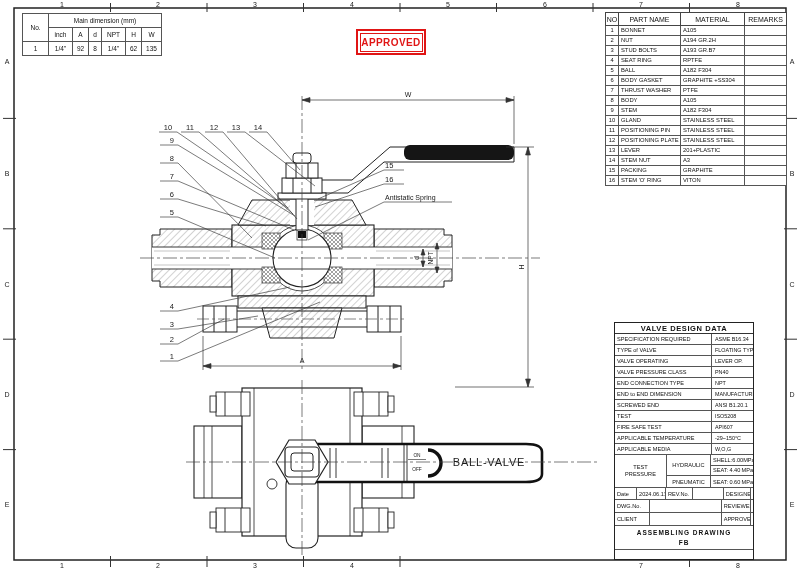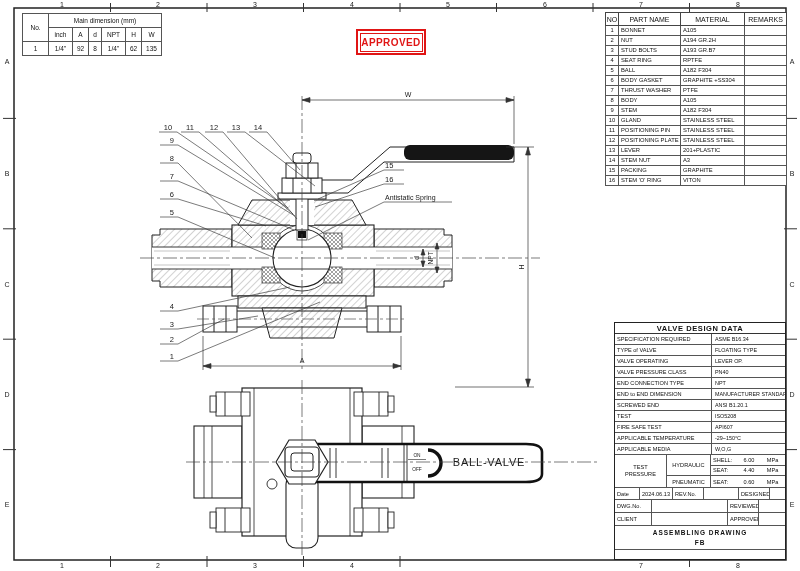--- a/index.html
+++ b/index.html
@@ -21,21 +21,21 @@
          justify-content:center;color:#e01515;font-weight:bold;font-size:10px;letter-spacing:.4px;}
 
   
   .partstab{position:absolute;left:605px;top:12px;width:181px;border-collapse:collapse;table-layout:fixed;background:#fff;}
   .partstab th{border:1px solid #444;font-size:7px;font-weight:normal;height:13px;padding:0;white-space:nowrap;overflow:hidden;}
   .partstab td{border:1px solid #555;font-size:5.8px;height:10px;line-height:9px;padding:0 0 0 2px;
       white-space:nowrap;overflow:hidden;}
   .partstab td:first-child{text-align:center;padding:0;}
 
   
-  .vdd{position:absolute;left:614px;top:322px;width:172px;height:238px;border:1.5px solid #222;background:#fff;
+  .vdd{position:absolute;left:614px;top:322px;width:140px;height:238px;border:1.5px solid #222;background:#fff;
        font-size:5.6px;}
   .vdd-title{height:11px;border-bottom:1px solid #333;display:flex;align-items:center;justify-content:center;
        font-weight:bold;font-size:7.5px;letter-spacing:.6px;}
   .vdd-row{display:flex;height:11px;border-bottom:1px solid #555;}
   .vdd-l{width:97px;border-right:1px solid #555;padding:0 0 0 2px;display:flex;align-items:center;white-space:nowrap;overflow:hidden;}
   .vdd-v{flex:1;padding:0 0 0 3px;display:flex;align-items:center;white-space:nowrap;overflow:hidden;font-size:5.4px;}
   .vddt{display:grid;grid-template-columns:52px 44px 1fr;grid-template-rows:10.5px 10.5px 11px;border-bottom:1px solid #555;}
   .vddt>div{display:flex;align-items:center;justify-content:center;white-space:nowrap;overflow:hidden;}
   .tp{grid-row:1/4;grid-column:1;border-right:1px solid #555;flex-direction:column;line-height:1.3;}
   .hy{grid-row:1/3;grid-column:2;border-right:1px solid #555;border-bottom:1px solid #555;}

